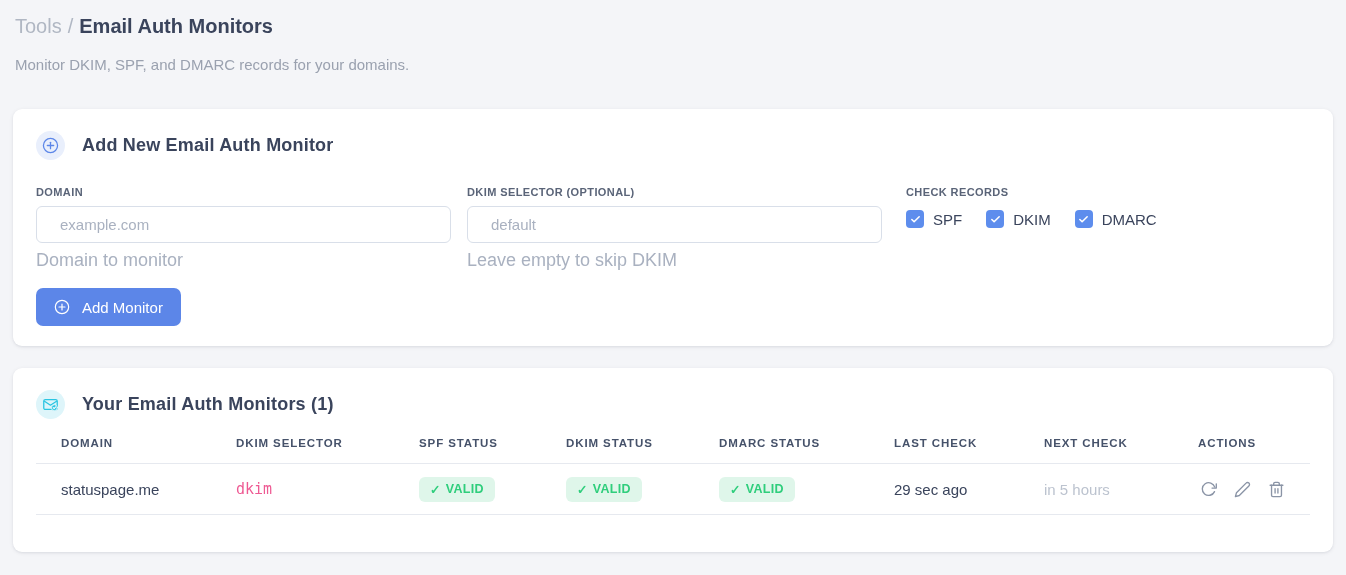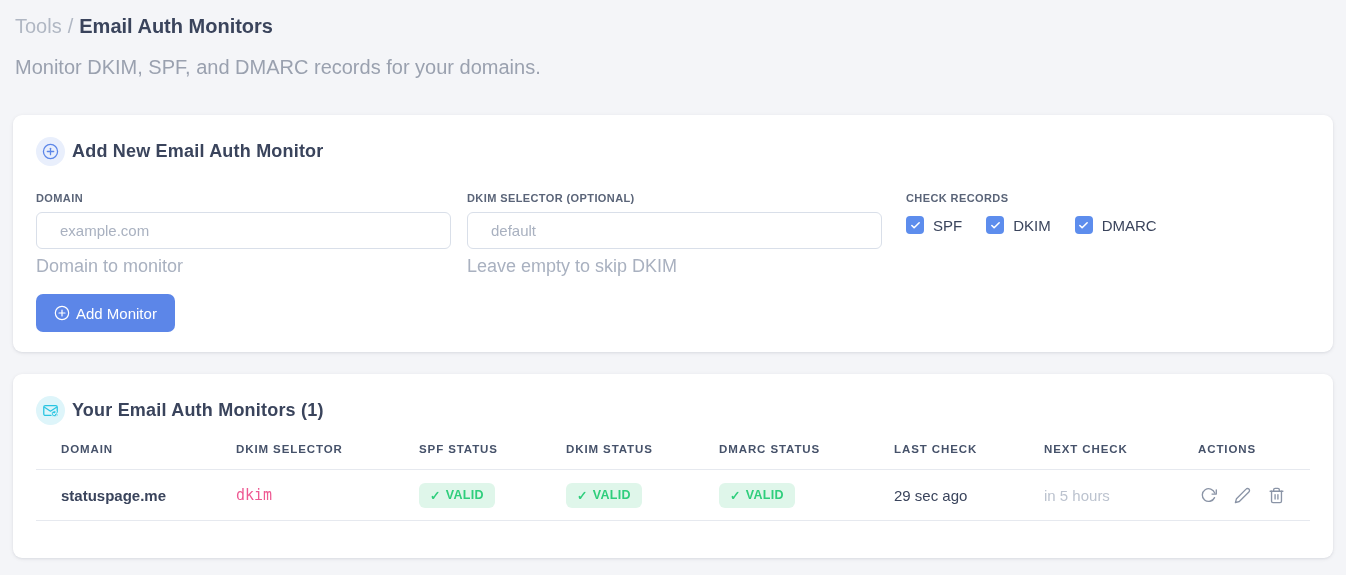--- a/index.html
+++ b/index.html
@@ -11,33 +11,33 @@
     color: #3A445C;
     padding: 0 13px;
     overflow: hidden;
   }
   
   .page-header { padding: 12px 2px 0 2px; }
   .breadcrumb { font-size: 20px; line-height: 28px; }
   .breadcrumb .crumb-muted { color: #B0B7C3; font-weight: 400; }
   .breadcrumb .crumb-sep { color: #B0B7C3; font-weight: 400; margin: 0 6px; }
   .breadcrumb .crumb-current { color: #3A445C; font-weight: 700; }
-  .page-subtitle { margin-top: 16px; font-size: 20px; color: #9AA1AF; }
+  .page-subtitle { margin-top: 16px; font-size: 15px; color: #9AA1AF; }
 
   
   .card {
     background: #fff;
     border-radius: 9px;
     box-shadow: 0 1px 2px rgba(20,30,50,.05), 0 1px 4px rgba(20,30,50,.08);
     padding: 22px 23px;
   }
   .card-add { margin-top: 36px; height: 237px; }
   .card-monitors { margin-top: 22px; height: 184px; }
 
-  .card-header { display: flex; align-items: center; gap: 7px; }
+  .card-header { display: flex; align-items: center; gap: 17px; }
   .icon-circle {
     width: 29px; height: 29px; border-radius: 50%;
     display: flex; align-items: center; justify-content: center;
     flex: 0 0 auto;
   }
   .icon-circle.blue { background: #E9EFFC; color: #5C86E8; }
   .icon-circle.cyan { background: #DEF5FA; color: #29C5E2; }
   .card-title { font-size: 18px; font-weight: 700; color: #3A445C; letter-spacing: .2px; }
 
   
@@ -62,41 +62,41 @@
   .check-option { display: flex; align-items: center; gap: 9px; cursor: pointer; }
   .checkbox {
     width: 18px; height: 18px; border-radius: 4px;
     background: #5D8DED; display: flex; align-items: center; justify-content: center;
     flex: 0 0 auto;
   }
   .check-option-label { font-size: 15px; color: #3A445C; }
 
   .btn-primary {
     margin-top: 17px;
-    display: inline-flex; align-items: center; gap: 6px;
+    display: inline-flex; align-items: center; gap: 12px;
     background: #5C86E8; color: #fff;
     border: none; border-radius: 7px;
     height: 38px; padding: 0 18px;
     font-size: 15px; font-family: "Liberation Sans", sans-serif;
     cursor: pointer;
   }
 
   
   .monitors-table { width: 100%; border-collapse: collapse; table-layout: fixed; margin-top: 18px; }
   .monitors-table th {
     text-align: left; font-size: 11.5px; font-weight: 700;
     color: #46526A; letter-spacing: .9px;
     padding: 0 0 14px 0; border-bottom: 1px solid #E6E9EF;
   }
   .monitors-table td {
     padding: 0; height: 51px; vertical-align: middle;
     border-bottom: 1px solid #E6E9EF; font-size: 15px;
   }
   .col-first { padding-left: 25px !important; }
-  .cell-domain { font-weight: 700; color: #3A445C; font-size: 15.5px; }
+  .cell-domain { font-weight: 400; color: #3A445C; font-size: 15.5px; }
   .cell-selector { font-family: "DejaVu Sans Mono", monospace; font-size: 13.5px; color: #EE5A93; }
   .badge-valid {
     display: inline-flex; align-items: center; gap: 5px;
     background: #DFF6EA; color: #2FCE7C;
     font-size: 12.5px; font-weight: 700; letter-spacing: .3px;
     padding: 5px 11px; border-radius: 6px;
   }
   .cell-lastcheck { color: #3A445C; }
   .cell-nextcheck { color: #BCC3CF; }
   .actions-cell { display: flex; align-items: center; gap: 13px; }

